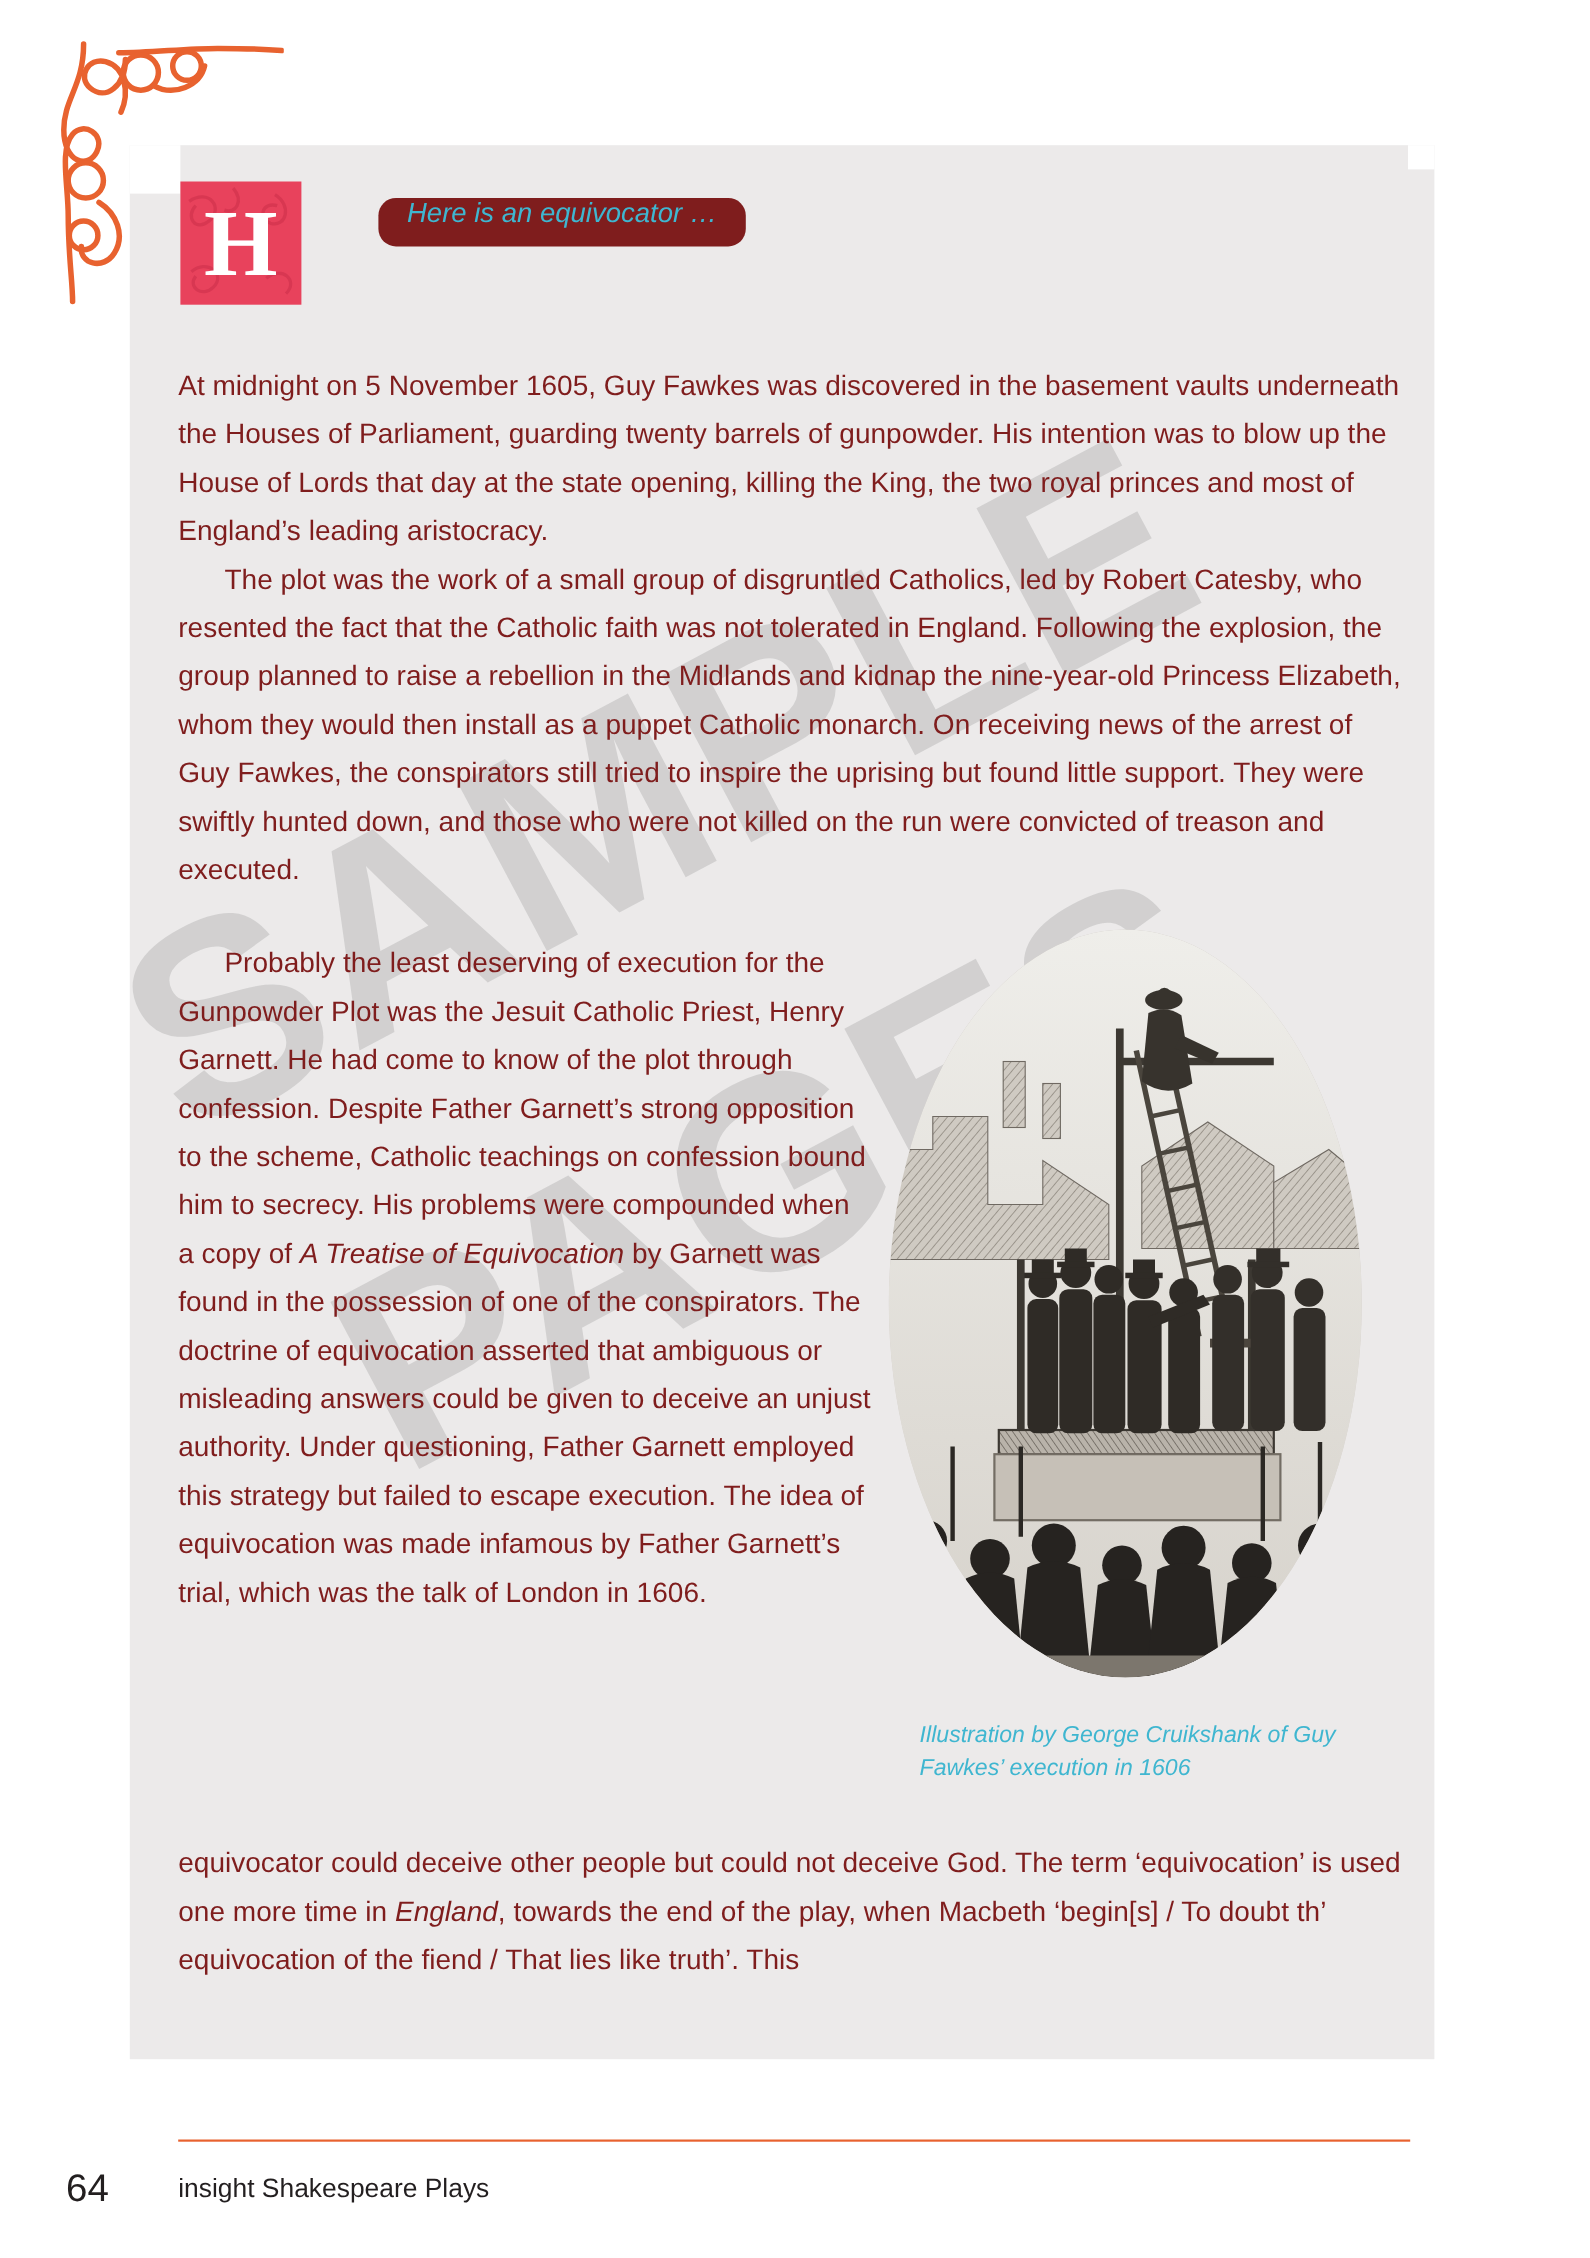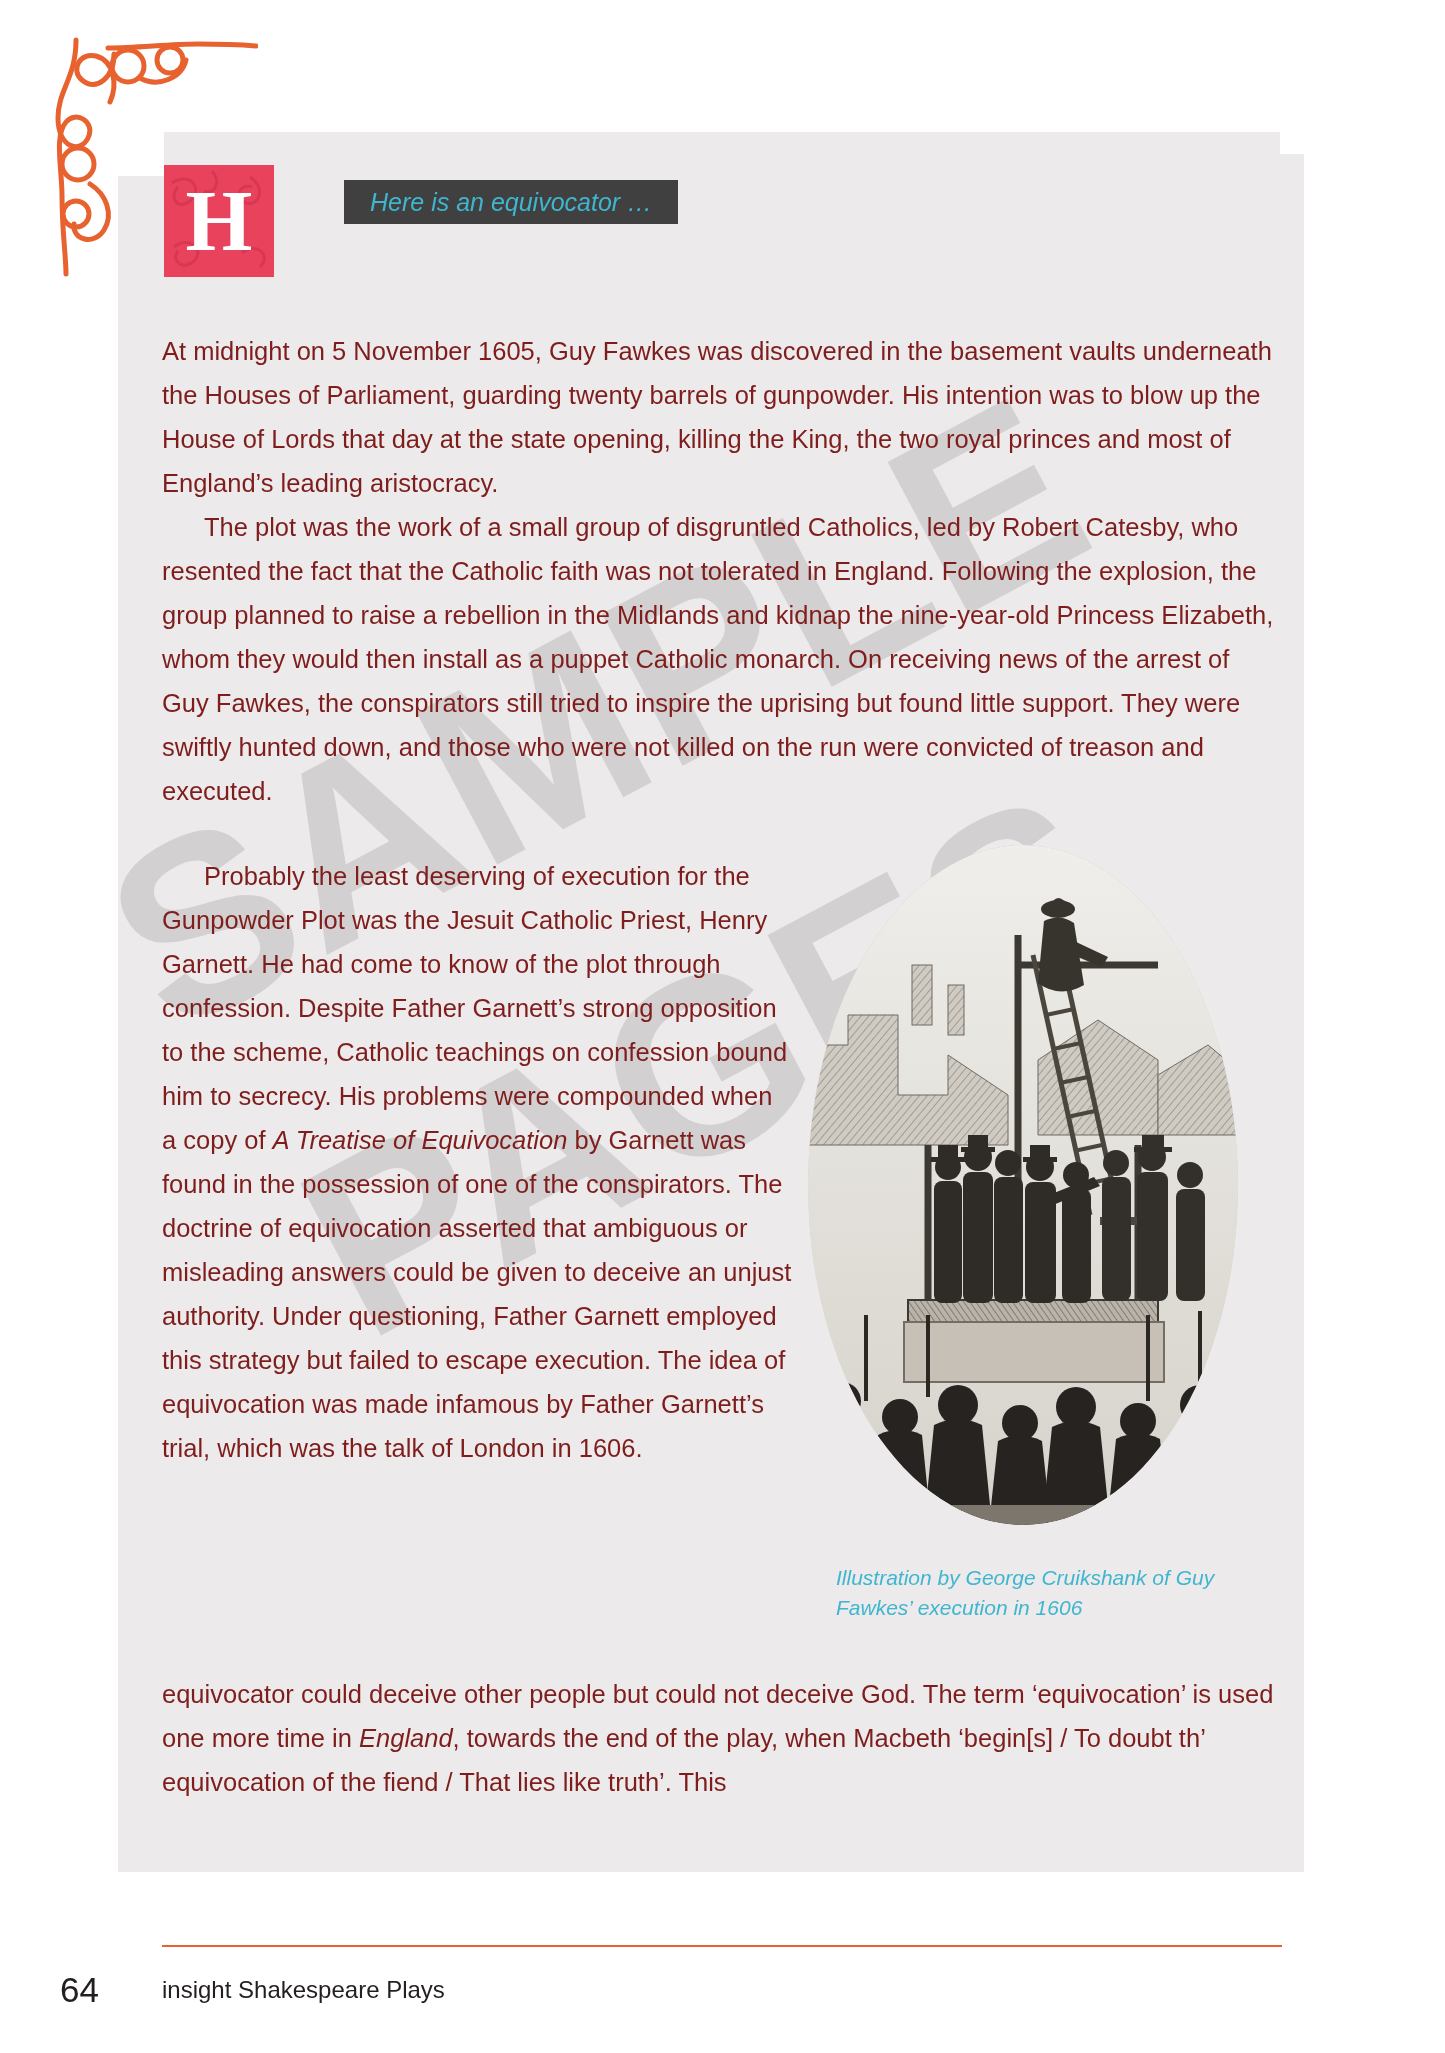--- a/index.html
+++ b/index.html
@@ -108,24 +108,23 @@
     justify-content: center;
     line-height: 1;
   }
 
   .kicker {
     position: absolute;
     left: 344px;
     top: 180px;
     height: 44px;
     padding: 0 26px;
-    background: #404040;
-    border-radius: 0;
+    background: #7f1d1d;
+    border-radius: 16px;
     display: flex;
-    align-items: center;
     z-index: 10;
   }
   .kicker span {
     color: #3fb6d0;
     font-size: 25px;
     font-style: italic;
     font-family: "Liberation Sans", sans-serif;
     white-space: nowrap;
   }
 

